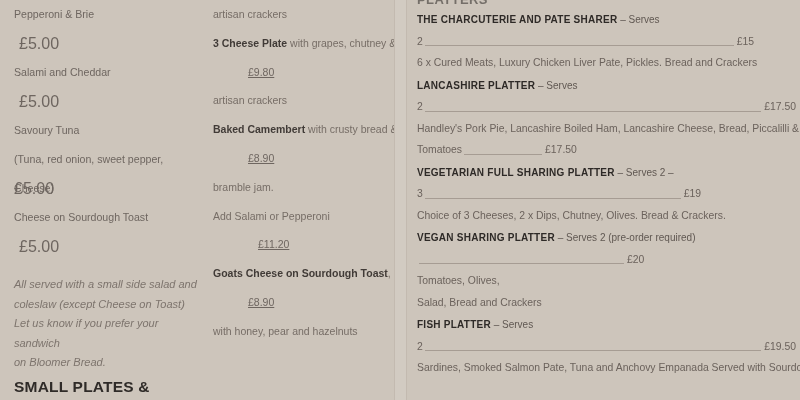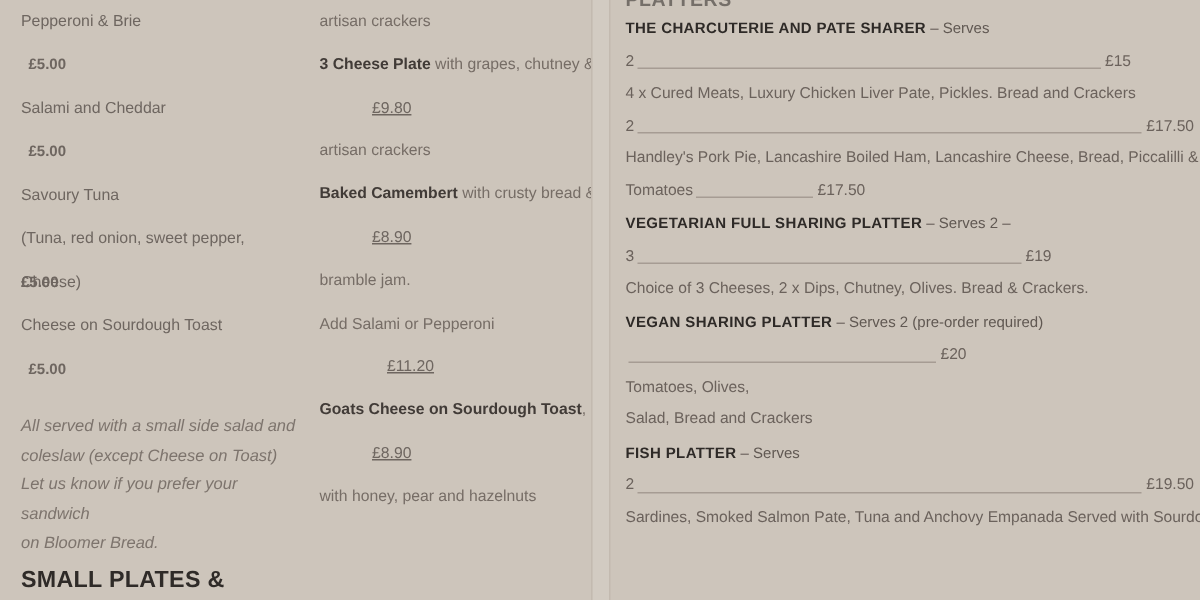--- a/index.html
+++ b/index.html
@@ -54,25 +54,24 @@
 
   
   .lc-item {
     color: #6e6660;
     font-size: 10.6px;
     line-height: 29px;
     height: 29px;
   }
   .lc-price {
     color: #6e6660;
-    font-size: 10px;
+    font-size: 16px;
     line-height: 29px;
     height: 29px;
     padding-left: 5px;
-    font-weight: bold;
   }
 
   .italic-note {
     font-style: italic;
     color: #7d746d;
     font-size: 11px;
     line-height: 19.5px;
   }
 
   .section-head {
@@ -221,22 +220,23 @@
 
     <div style="height:8px"></div>
 
     <div class="rc-head"><b>THE CHARCUTERIE AND PATE SHARER</b><span> – Serves</span></div>
     <div class="rc-leader">
       <span class="lead-num">2</span>
       <span class="lead-rule"></span>
       <span class="lead-price">£15</span>
       <span class="lead-tail" style="flex:0 0 42px"></span>
     </div>
-    <div class="rc-desc">4 x Cured Meats, Luxury Chicken Liver Pate, Pickles. Bread and Crackers</div>
-
+    <div class="rc-desc">6 x Cured Meats, Luxury Chicken Liver Pate, Pickles. Bread and Crackers</div>
+
+    <div class="rc-head"><b>LANCASHIRE PLATTER</b><span> – Serves</span></div>
     <div class="rc-leader">
       <span class="lead-num">2</span>
       <span class="lead-rule"></span>
       <span class="lead-price">£17.50</span>
     </div>
     <div class="rc-desc">Handley's Pork Pie, Lancashire Boiled Ham, Lancashire Cheese, Bread, Piccalilli &amp;</div>
     <div class="rc-leader">
       <span class="lead-num">Tomatoes</span>
       <span class="lead-rule short"></span>
       <span class="lead-price">£17.50</span>

